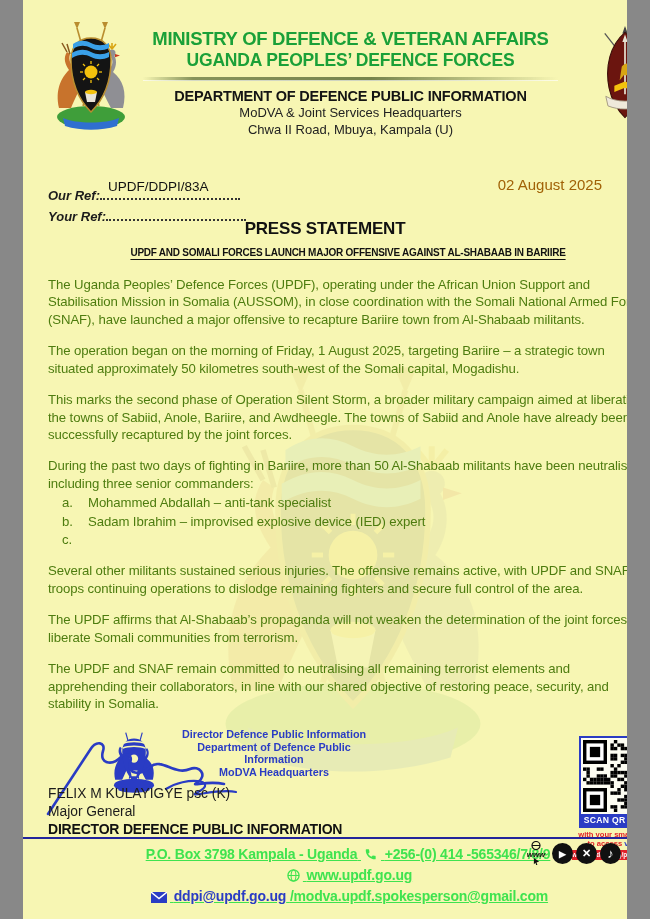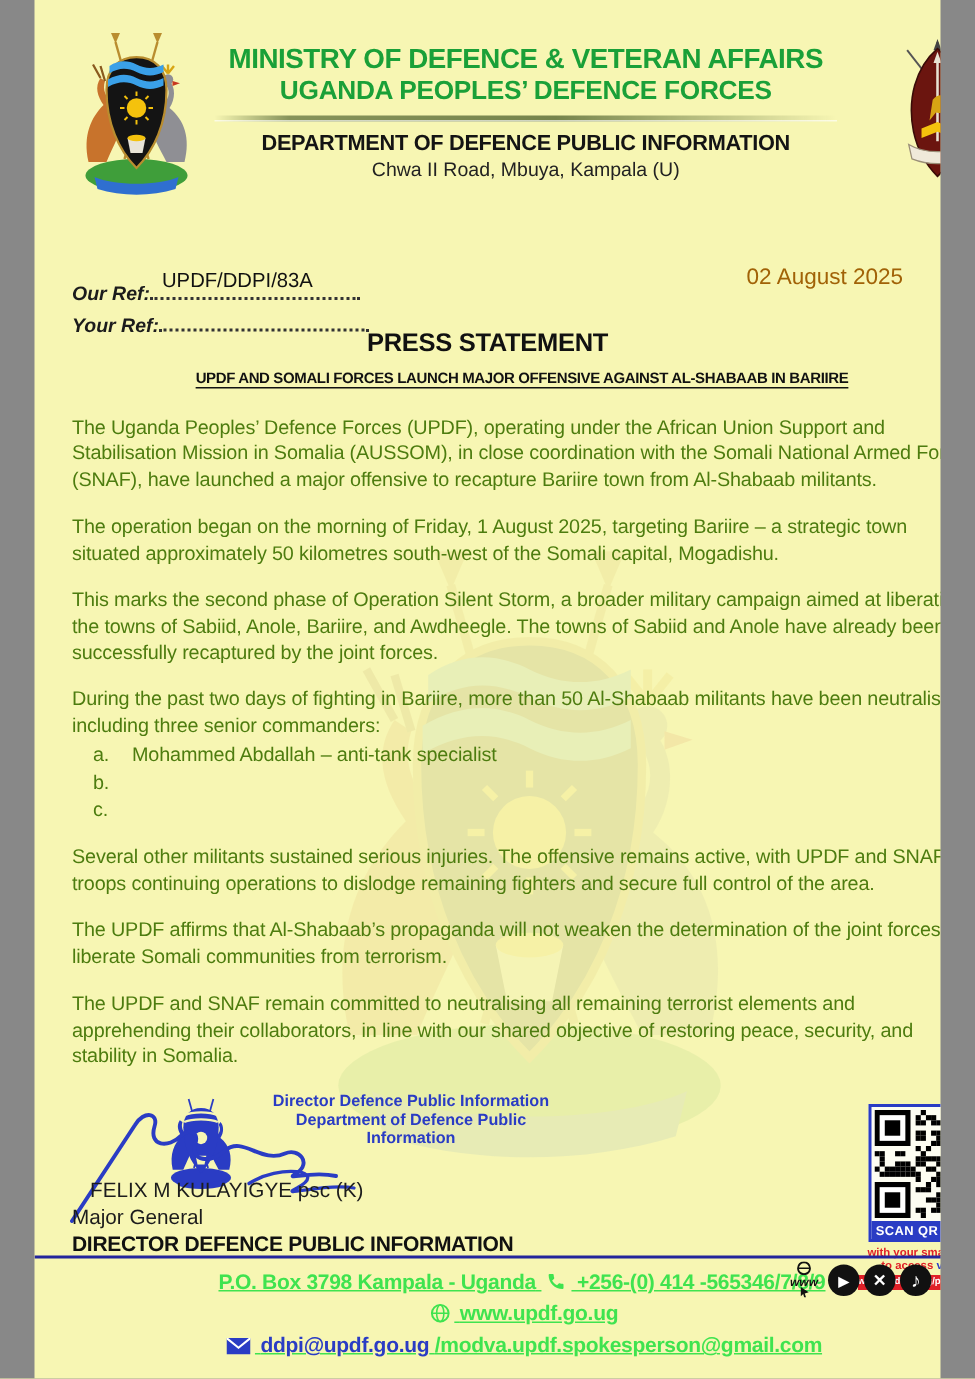--- a/index.html
+++ b/index.html
@@ -37,21 +37,21 @@
   .cmd-row{display:flex;margin:0 0 1px 0;}
   .cmd-marker{width:26px;text-align:left;padding-left:14px;flex:none;}
   
   .watermark{position:absolute;left:135px;top:360px;width:390px;height:420px;opacity:0.075;pointer-events:none;}
   
   .sig-block{position:absolute;left:25px;top:726px;width:360px;}
   .stamp{position:absolute;left:55px;top:2px;width:290px;}
   .stamp-emblem{position:absolute;left:0;top:0;width:62px;height:66px;}
   .stamp-text{position:absolute;left:66px;top:0;width:210px;text-align:center;color:var(--blue,#2a3cc4);font-size:10.8px;line-height:12.5px;font-weight:bold;}
   .sig-scrawl{position:absolute;left:-20px;top:8px;width:300px;height:82px;}
-  .sig-name{position:absolute;left:12px;top:60px;font-size:13.8px;color:#1c1c1c;}
+  .sig-name{position:absolute;left:0;top:60px;font-size:13.8px;color:#1c1c1c;}
   .sig-rank{position:absolute;left:0;top:78px;font-size:13.8px;color:#1c1c1c;}
   .sig-title{position:absolute;left:0;top:95px;font-size:14px;font-weight:bold;color:#111;letter-spacing:-0.2px;white-space:nowrap;}
   .blue-rule{position:absolute;left:0;top:837px;width:650px;height:2px;background:var(--navy,#23259c);}
   
   .qr-block{position:absolute;left:549px;top:736px;width:94px;text-align:center;}
   .qr-frame{margin:0 auto;width:76px;border:2px solid var(--blue,#2a3cc4);background:#fdfdf2;}
   .qr-frame svg{display:block;margin:2px;}
   .qr-scan{background:var(--blue,#2a3cc4);color:#fff;font-weight:bold;font-size:8.6px;line-height:12px;letter-spacing:0.3px;}
   .qr-line1{color:var(--red,#e02028);font-weight:bold;font-size:7.6px;line-height:9px;margin-top:2px;}
   .qr-line2{font-weight:bold;font-size:7.6px;line-height:9px;}
@@ -129,20 +129,21 @@
       <path d="M20 56 L30 52 L40 56 L40 62 L30 58 L20 62 Z" fill="#f4c20d"></path>
       <path d="M12 66 C22 72 38 72 48 66 L46 75 C36 79 24 79 14 75 Z" fill="#efe9da" stroke="#9a8f78" stroke-width="0.8"></path>
     </svg>
   </div>
 
   <div class="header-center">
     <div class="ministry">MINISTRY OF DEFENCE &amp; VETERAN AFFAIRS</div>
     <div class="forces">UGANDA PEOPLES’ DEFENCE FORCES</div>
     <div class="sep-line"></div>
     <div class="department">DEPARTMENT OF DEFENCE PUBLIC INFORMATION</div>
+    <div class="hq">MoDVA &amp; Joint Services Headquarters</div>
     <div class="address">Chwa II Road, Mbuya, Kampala (U)</div>
   </div>
 
   <div class="ref-block">
     <div class="ref-row">
       <span class="ref-label">Our Ref:</span><span class="ref-dots"><span class="ref-value">UPDF/DDPI/83A</span></span>
     </div>
     <div class="ref-row">
       <span class="ref-label">Your Ref:</span><span class="ref-dots"><span class="ref-value"></span></span>
     </div>
@@ -157,20 +158,21 @@
     <p>The operation began on the morning of Friday, 1 August 2025, targeting Bariire – a strategic town situated approximately 50 kilometres south-west of the Somali capital, Mogadishu.</p>
     <p>This marks the second phase of Operation Silent Storm, a broader military campaign aimed at liberating the towns of Sabiid, Anole, Bariire, and Awdheegle. The towns of Sabiid and Anole have already been successfully recaptured by the joint forces.</p>
     <p style="margin-bottom:2px">During the past two days of fighting in Bariire, more than 50 Al-Shabaab militants have been neutralised, including three senior commanders:</p>
     <div class="cmd-list">
       <div class="cmd-row">
         <span class="cmd-marker">a.</span>
         <span>Mohammed Abdallah – anti-tank specialist</span>
       </div>
       <div class="cmd-row">
         <span class="cmd-marker">b.</span>
+        <span>Sadam Ibrahim – improvised explosive device (IED) expert</span>
       </div>
       <div class="cmd-row">
         <span class="cmd-marker">c.</span>
       </div>
     </div>
     <p>Several other militants sustained serious injuries. The offensive remains active, with UPDF and SNAF troops continuing operations to dislodge remaining fighters and secure full control of the area.</p>
     <p>The UPDF affirms that Al-Shabaab’s propaganda will not weaken the determination of the joint forces to liberate Somali communities from terrorism.</p>
     <p>The UPDF and SNAF remain committed to neutralising all remaining terrorist elements and apprehending their collaborators, in line with our shared objective of restoring peace, security, and stability in Somalia.</p>
   </div>
 
@@ -190,20 +192,21 @@
             <path d="M31 34 C40 30 60 30 69 34" stroke="#f7f6b3" stroke-width="2.4" fill="none"></path>
             <path d="M44 72 L56 72 L54 82 L46 82 Z" fill="#f7f6b3" stroke="none"></path>
             <path d="M22 98 C35 104 65 104 78 98 L76 106 C60 111 40 111 24 106 Z" stroke="none"></path>
           </g>
         </svg>
       </div>
       <div class="stamp-text">
         <div>Director Defence Public Information</div>
         <div>Department of Defence Public</div>
         <div>Information</div>
+        <div>MoDVA Headquarters</div>
       </div>
     </div>
     <div class="sig-scrawl">
       <svg width="100%" height="100%" viewBox="0 0 300 82">
         <path d="M20 80 L62 16 C68 6 78 8 75 17 C71 30 84 32 93 23 C98 18 105 21 102 29 C99 40 112 42 122 33 C134 23 146 42 162 35 C171 31 180 41 170 48 C160 54 178 46 196 50" stroke="#2a3cc4" stroke-width="2.6" fill="none" stroke-linecap="round"></path>
         <path d="M138 55 C158 42 192 46 170 58 C156 65 190 54 208 58" stroke="#2a3cc4" stroke-width="2.2" fill="none" stroke-linecap="round"></path>
       </svg>
     </div>
     <div class="sig-name">FELIX M KULAYIGYE psc (K)</div>
     <div class="sig-rank">Major General</div>

